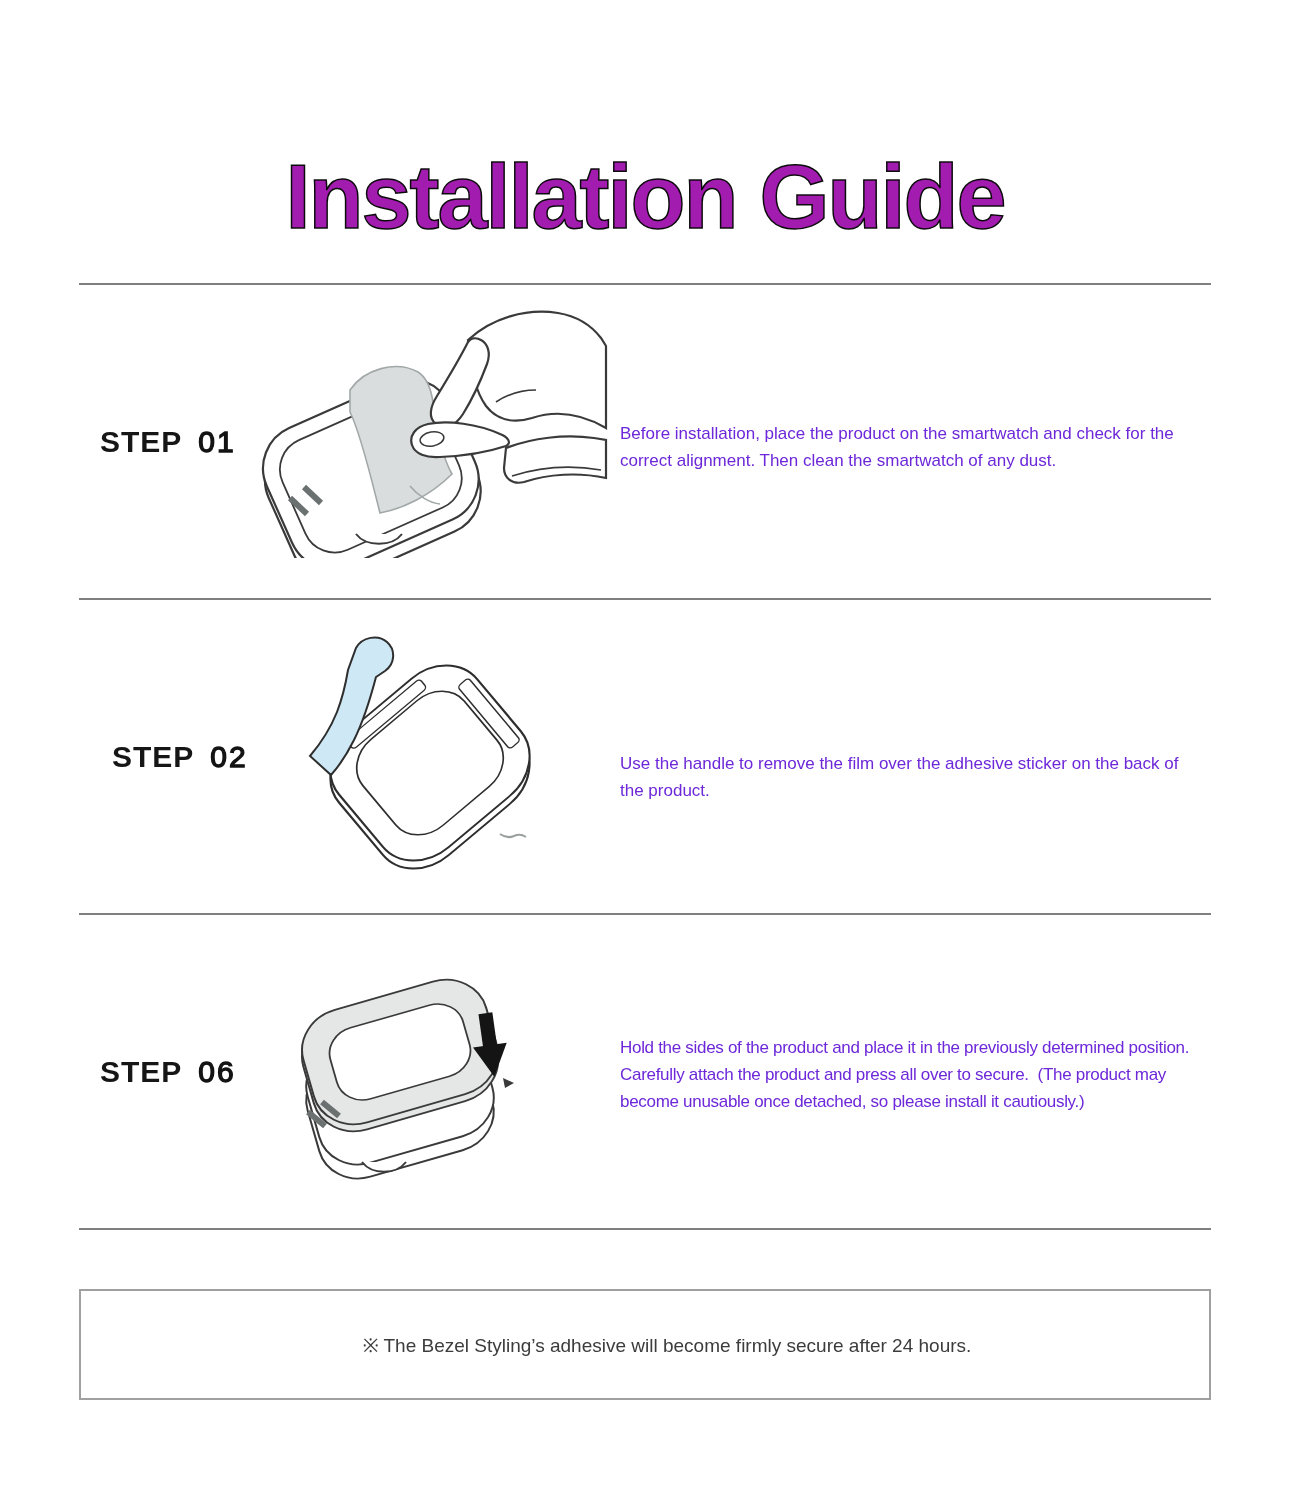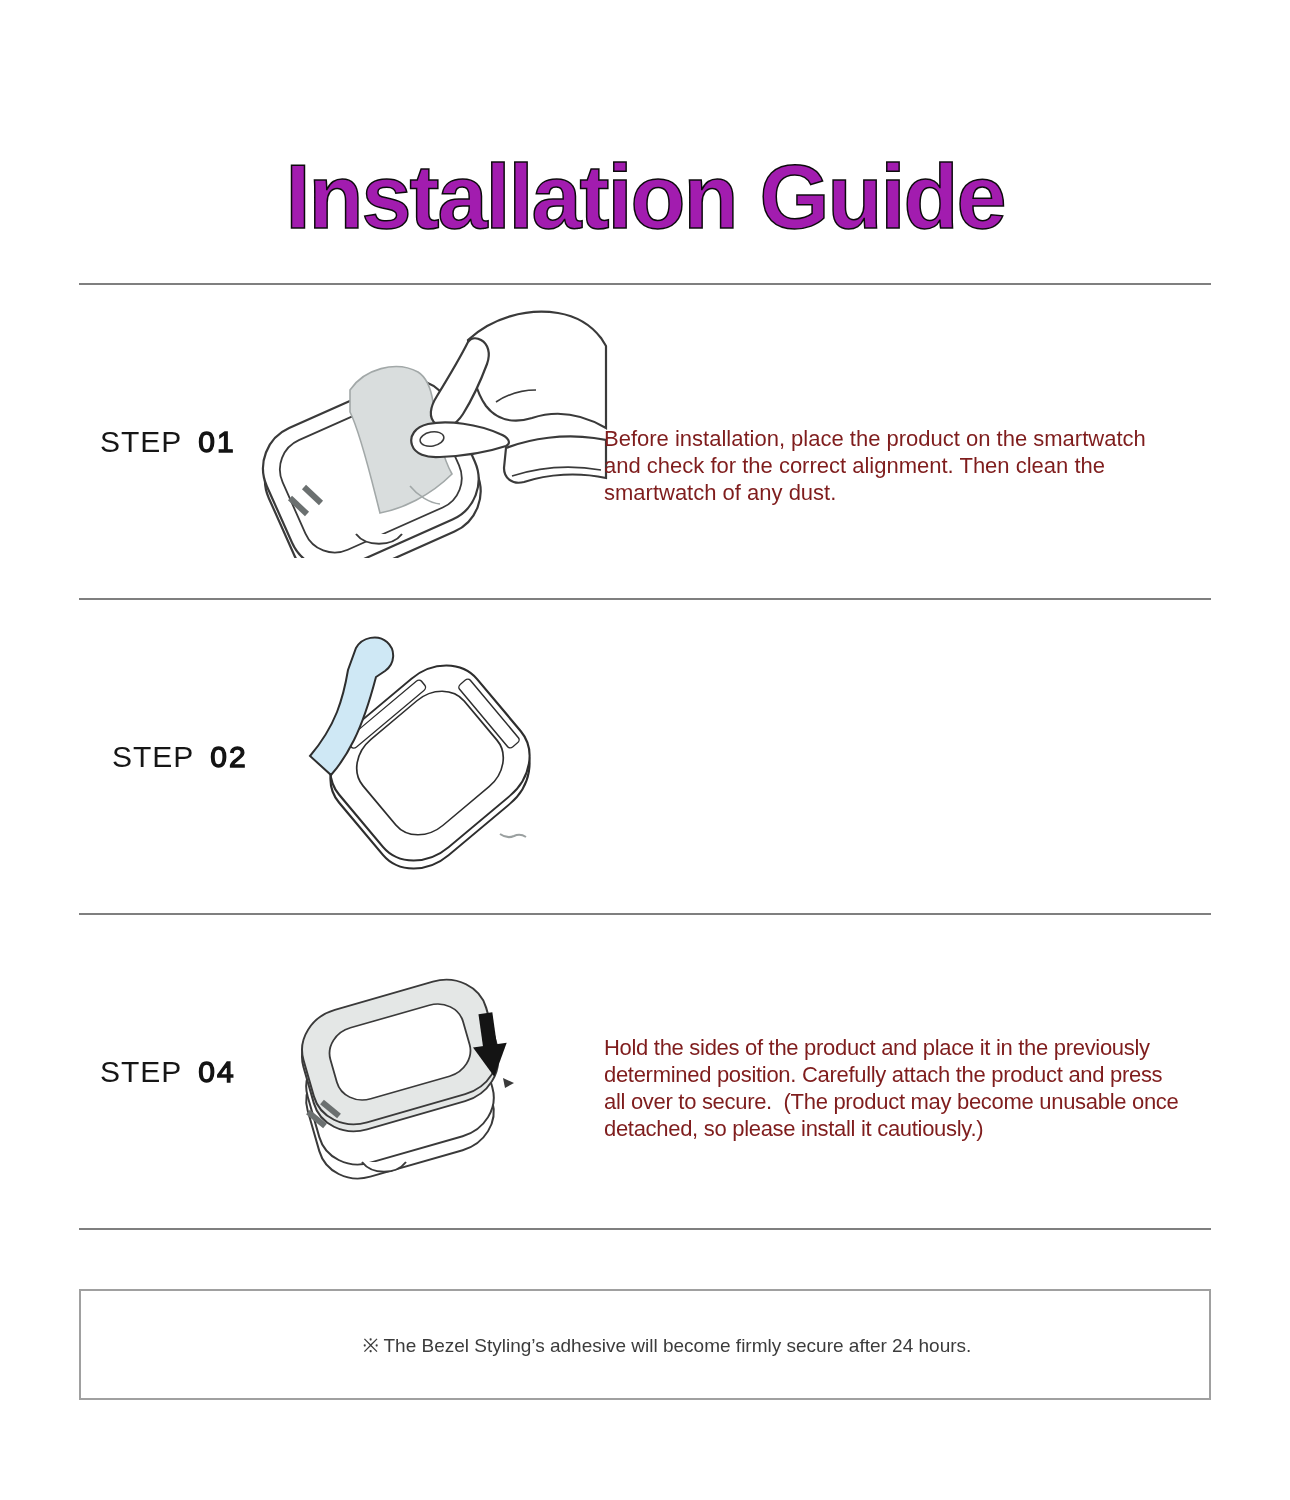--- a/index.html
+++ b/index.html
@@ -11,27 +11,27 @@
     position:absolute; top:88px; left:0; width:100%;
     text-align:center; font-size:90px; font-weight:bold;
     letter-spacing:-2px; color:#a21caf; line-height:1.1;
     -webkit-text-stroke:1.5px #0b0b0b;
   }
 
   .divider { position:absolute; left:79px; width:1132px; height:2px; background:#7f7f7f; }
   .d1 { top:283px; } .d2 { top:598px; } .d3 { top:913px; } .d4 { top:1228px; }
 
   .step-label { position:absolute; left:100px; font-size:30px; color:#161616; white-space:nowrap; }
-  .step-label .word { letter-spacing:1px; font-weight:400; }
+  .step-label .word { letter-spacing:1px; font-weight:700; }
   .step-label .num  { margin-left:16px; font-weight:normal; -webkit-text-stroke:1.3px #111; letter-spacing:2px; }
   .l1 { top:425px; } .l2 { top:740px;margin-left:12px; } .l3 { top:1055px; }
 
   .step-text {
-    position:absolute; left:604px; width:560px;
-    font-size:22px; line-height:27px; color:#7f1d1d;
+    position:absolute; left:620px; width:560px;
+    font-size:17px; line-height:27px; color:#6d28d9;
     white-space:pre-wrap;
   }
   .t1 { top:403px; }
   .t2 { top:733px; }
   .t3 { top:1022px; width:582px; letter-spacing:-0.3px;margin-top:12px; }
 
   .illus { position:absolute; }
   .i1 { left:260px; top:306px; }
   .i2 { left:272px; top:628px; }
   .i3 { left:250px; top:966px; }
@@ -107,23 +107,24 @@
       <rect x="-66" y="-66" width="132" height="132" rx="36" fill="#fff" stroke="#2e2e2e" stroke-width="1.8"></rect>
       <rect x="-50" y="-84" width="96" height="14" rx="4" fill="#fff" stroke="#2e2e2e" stroke-width="1.5"></rect>
       <rect x="70" y="-48" width="14" height="96" rx="4" fill="#fff" stroke="#2e2e2e" stroke-width="1.5"></rect>
     </g>
 
     <path d="M84,20 C90,9 106,6 115,14 C124,22 123,36 113,43 L104,49 C99,68 92,92 82,112 C76,124 68,137 59,147 L38,128 C49,115 59,99 65,84 C70,71 74,54 76,42 Z" fill="#cfe8f5" stroke="#2e2e2e" stroke-width="2"></path>
 
     <path d="M228,206 q7,5 14,2 q6,-3 12,1" stroke="#9aa0a0" stroke-width="2" fill="none"></path>
   </svg>
 
+  <p class="step-text t2">Use the handle to remove the film over the adhesive sticker on the back of the product.</p>
 
   <div class="step-label l3">
-    <span class="word">STEP</span><span class="num">04</span>
+    <span class="word">STEP</span><span class="num">06</span>
   </div>
 
   <svg class="illus i3" width="342" height="238" viewBox="0 0 342 238">
 
     <g transform="translate(150,140) rotate(-16) scale(1,0.92)">
       <rect x="-90" y="-65" width="180" height="130" rx="42" fill="#fff" stroke="#3a3a3a" stroke-width="2"></rect>
     </g>
 
     <g transform="translate(150,126) rotate(-16) scale(1,0.92)">
       <rect x="-90" y="-65" width="180" height="130" rx="42" fill="#fff" stroke="#3a3a3a" stroke-width="2"></rect>

